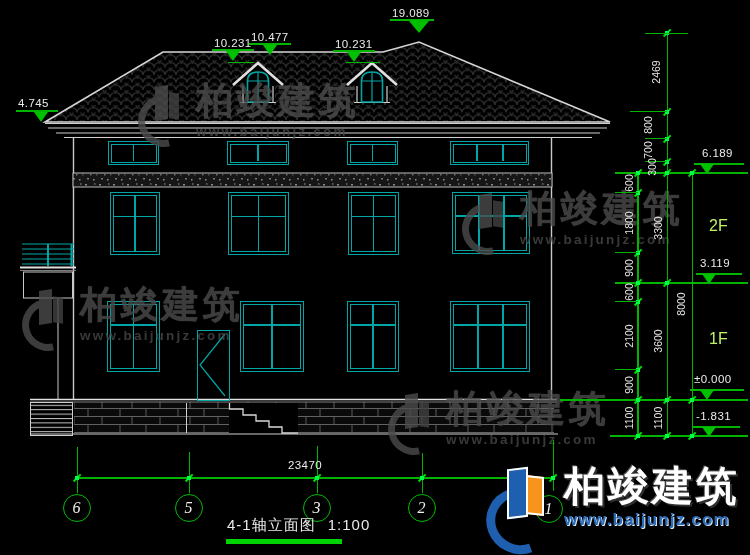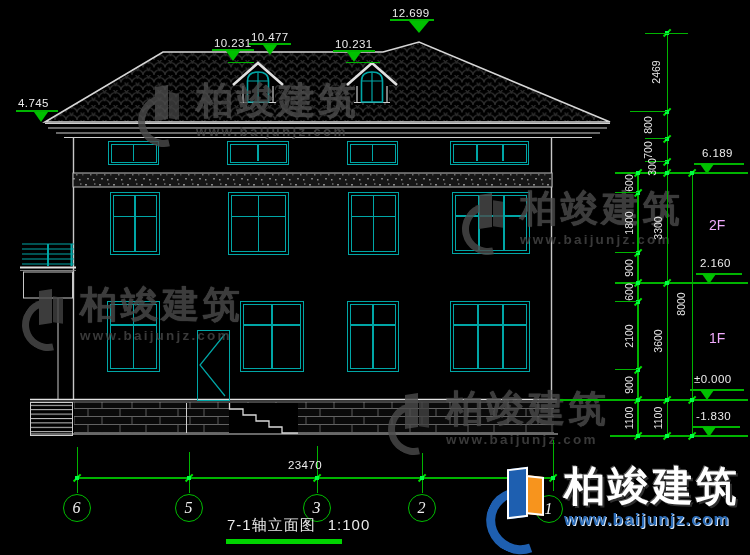--- a/index.html
+++ b/index.html
@@ -9,21 +9,21 @@
   
   .g-h{position:absolute;height:1.5px;background:#00b400;}
   .g-v{position:absolute;width:1.5px;background:#00b400;}
   .dtick{position:absolute;width:10px;height:1.6px;background:#00e000;transform:rotate(-45deg);}
   .gdot{position:absolute;width:3.5px;height:3.5px;background:#00ff44;}
   .tri{position:absolute;width:0;height:0;border-left:7px solid transparent;
        border-right:7px solid transparent;border-top:10px solid #00c000;}
   .dtxt{position:absolute;color:#ececec;font-size:11.5px;white-space:nowrap;letter-spacing:.4px;}
   .vlab{position:absolute;color:#e6e6e6;font-size:10.5px;white-space:nowrap;
         transform:translate(-50%,-50%) rotate(-90deg);}
-  .flab{position:absolute;color:#f0abfc;font-size:14px;}
+  .flab{position:absolute;color:#bef264;font-size:16px;}
   .bubble{position:absolute;width:26px;height:26px;border:1.6px solid #00bc00;border-radius:50%;
           display:flex;align-items:center;justify-content:center;color:#f0f0f0;font-size:16px;
           font-style:italic;font-family:"Liberation Serif",serif;z-index:5;}
   
   .win{position:absolute;border:1.2px solid #00a6a6;z-index:2;}
   .win .in{position:absolute;inset:2px;border:1.8px solid #00a6a6;}
   .winS .in{inset:1.5px;border-width:1.2px;}
   .vm{position:absolute;top:3px;bottom:3px;width:1.8px;background:#00a6a6;}
   .hm{position:absolute;left:3px;right:3px;height:1.8px;background:#00a6a6;}
   .dims{position:absolute;inset:0;z-index:4;}
@@ -258,40 +258,40 @@
 
     <div class="dtxt" style="left:251px;top:31px">10.477</div>
     <div class="g-h" style="left:249px;top:43px;width:42px"></div>
     <div class="tri" style="left:263px;top:45px"></div>
 
     <div class="dtxt" style="left:335px;top:38px">10.231</div>
     <div class="g-h" style="left:333px;top:50px;width:42px"></div>
     <div class="tri" style="left:347px;top:52px"></div>
     <div class="g-h" style="left:346px;top:62px;width:34px;height:1px"></div>
 
-    <div class="dtxt" style="left:392px;top:7px">12.699</div>
+    <div class="dtxt" style="left:392px;top:7px">19.089</div>
     <div class="g-h" style="left:390px;top:19px;width:44px"></div>
     <div class="tri" style="left:409px;top:21px;border-left-width:10px;border-right-width:10px;border-top-width:12px"></div>
 
     <div class="dtxt" style="left:702px;top:147px">6.189</div>
     <div class="g-h" style="left:694px;top:163px;width:50px"></div>
     <div class="tri" style="left:700px;top:164px"></div>
     <div class="g-h" style="left:615px;top:172px;width:133px"></div>
 
-    <div class="dtxt" style="left:700px;top:257px">2.160</div>
+    <div class="dtxt" style="left:700px;top:257px">3.119</div>
     <div class="g-h" style="left:696px;top:273px;width:46px"></div>
     <div class="tri" style="left:702px;top:274px"></div>
     <div class="g-h" style="left:615px;top:282px;width:133px"></div>
 
     <div class="dtxt" style="left:694px;top:373px">±0.000</div>
     <div class="g-h" style="left:690px;top:389px;width:54px"></div>
     <div class="tri" style="left:700px;top:390px"></div>
     <div class="g-h" style="left:560px;top:399px;width:188px"></div>
 
-    <div class="dtxt" style="left:696px;top:410px">-1.830</div>
+    <div class="dtxt" style="left:696px;top:410px">-1.831</div>
     <div class="g-h" style="left:692px;top:426px;width:48px"></div>
     <div class="tri" style="left:702px;top:427px"></div>
     <div class="g-h" style="left:610px;top:435px;width:138px"></div>
 
     <div class="flab" style="left:709px;top:217px">2F</div>
     <div class="flab" style="left:709px;top:330px">1F</div>
 
     <div class="g-v" style="left:637px;top:173px;height:263px"></div>
     <div class="g-v" style="left:666.5px;top:33px;height:403px"></div>
     <div class="g-v" style="left:691.5px;top:173px;height:263px"></div>
@@ -384,21 +384,21 @@
     <div class="dtxt" style="left:288px;top:459px">23470</div>
   </div>
 
   <div class="bubble" style="left:62.5px;top:493.5px">6</div>
   <div class="bubble" style="left:174.5px;top:493.5px">5</div>
   <div class="bubble" style="left:302.5px;top:493.5px">3</div>
   <div class="bubble" style="left:407.5px;top:493.5px">2</div>
   <div class="bubble" style="left:534.5px;top:494.5px">1</div>
 
   <div class="title">
-    <span>7-1轴立面图</span><span class="sc">1:100</span>
+    <span>4-1轴立面图</span><span class="sc">1:100</span>
   </div>
   <div class="tbar"></div>
 
   <div class="logo">
     <div class="lg-glyph">
       <div class="lg-cres"></div>
         <div class="lg-b1"></div>
         <div class="lg-b2"></div>
     </div>
     <div>

